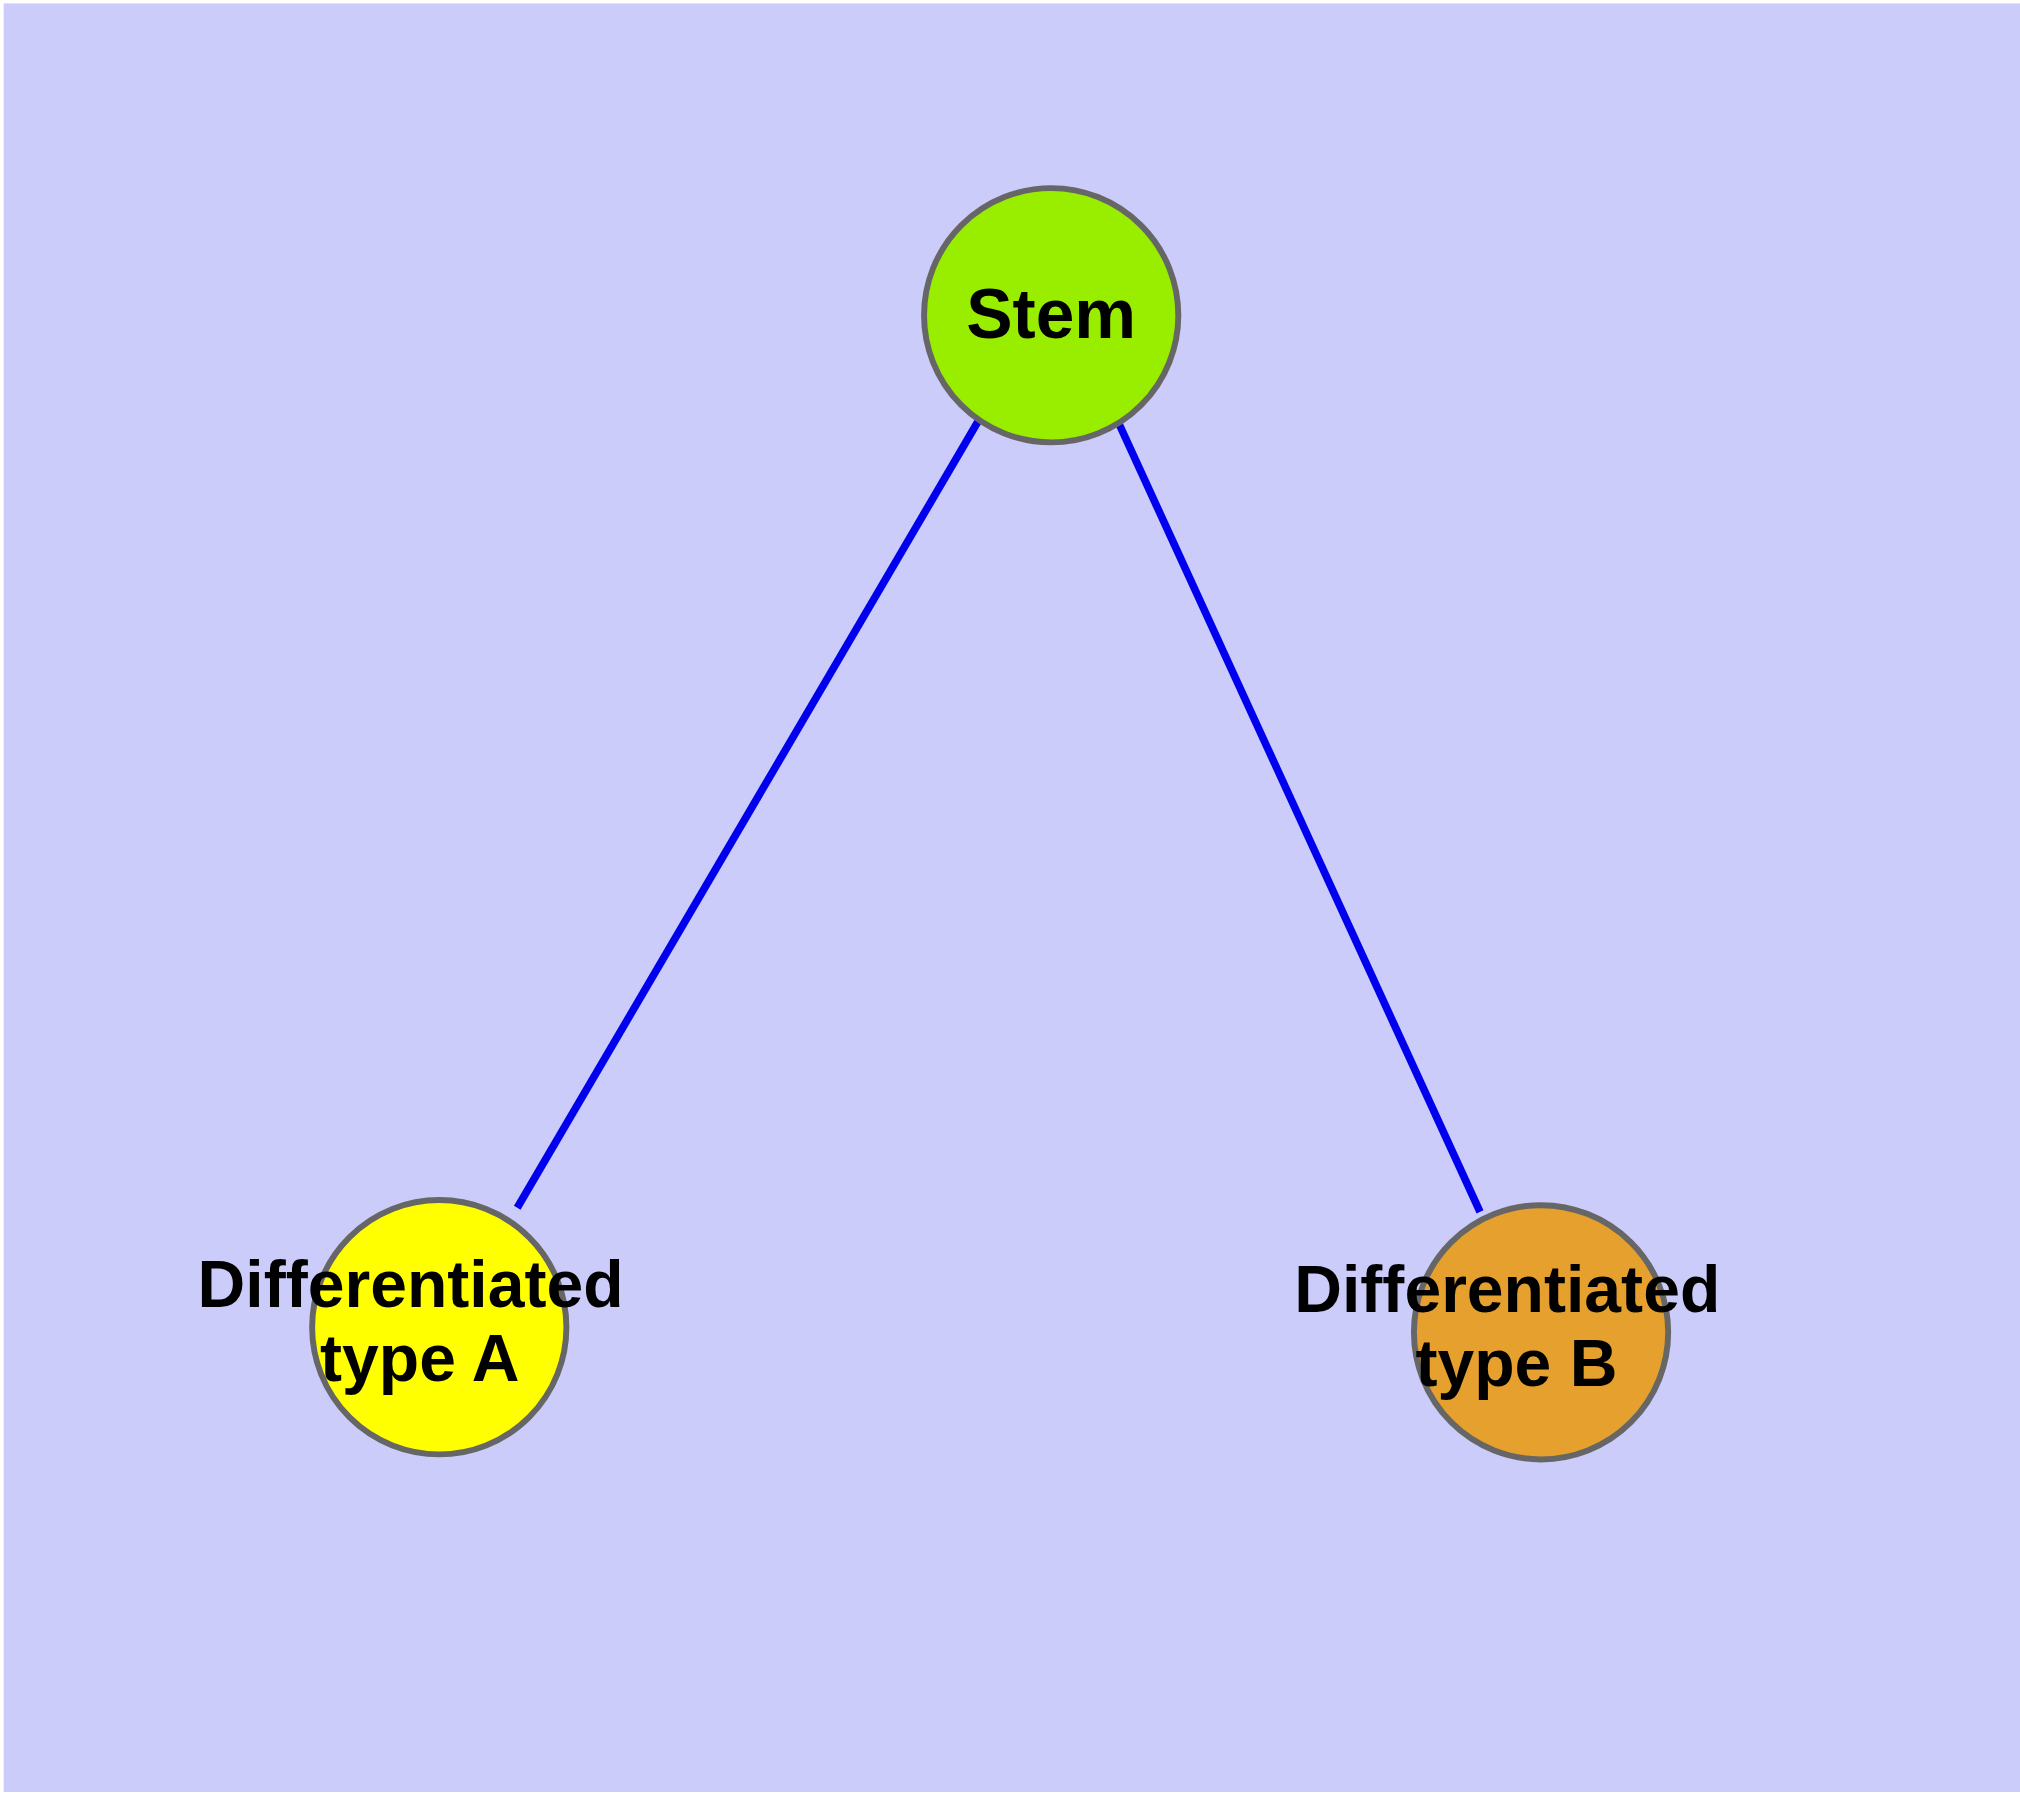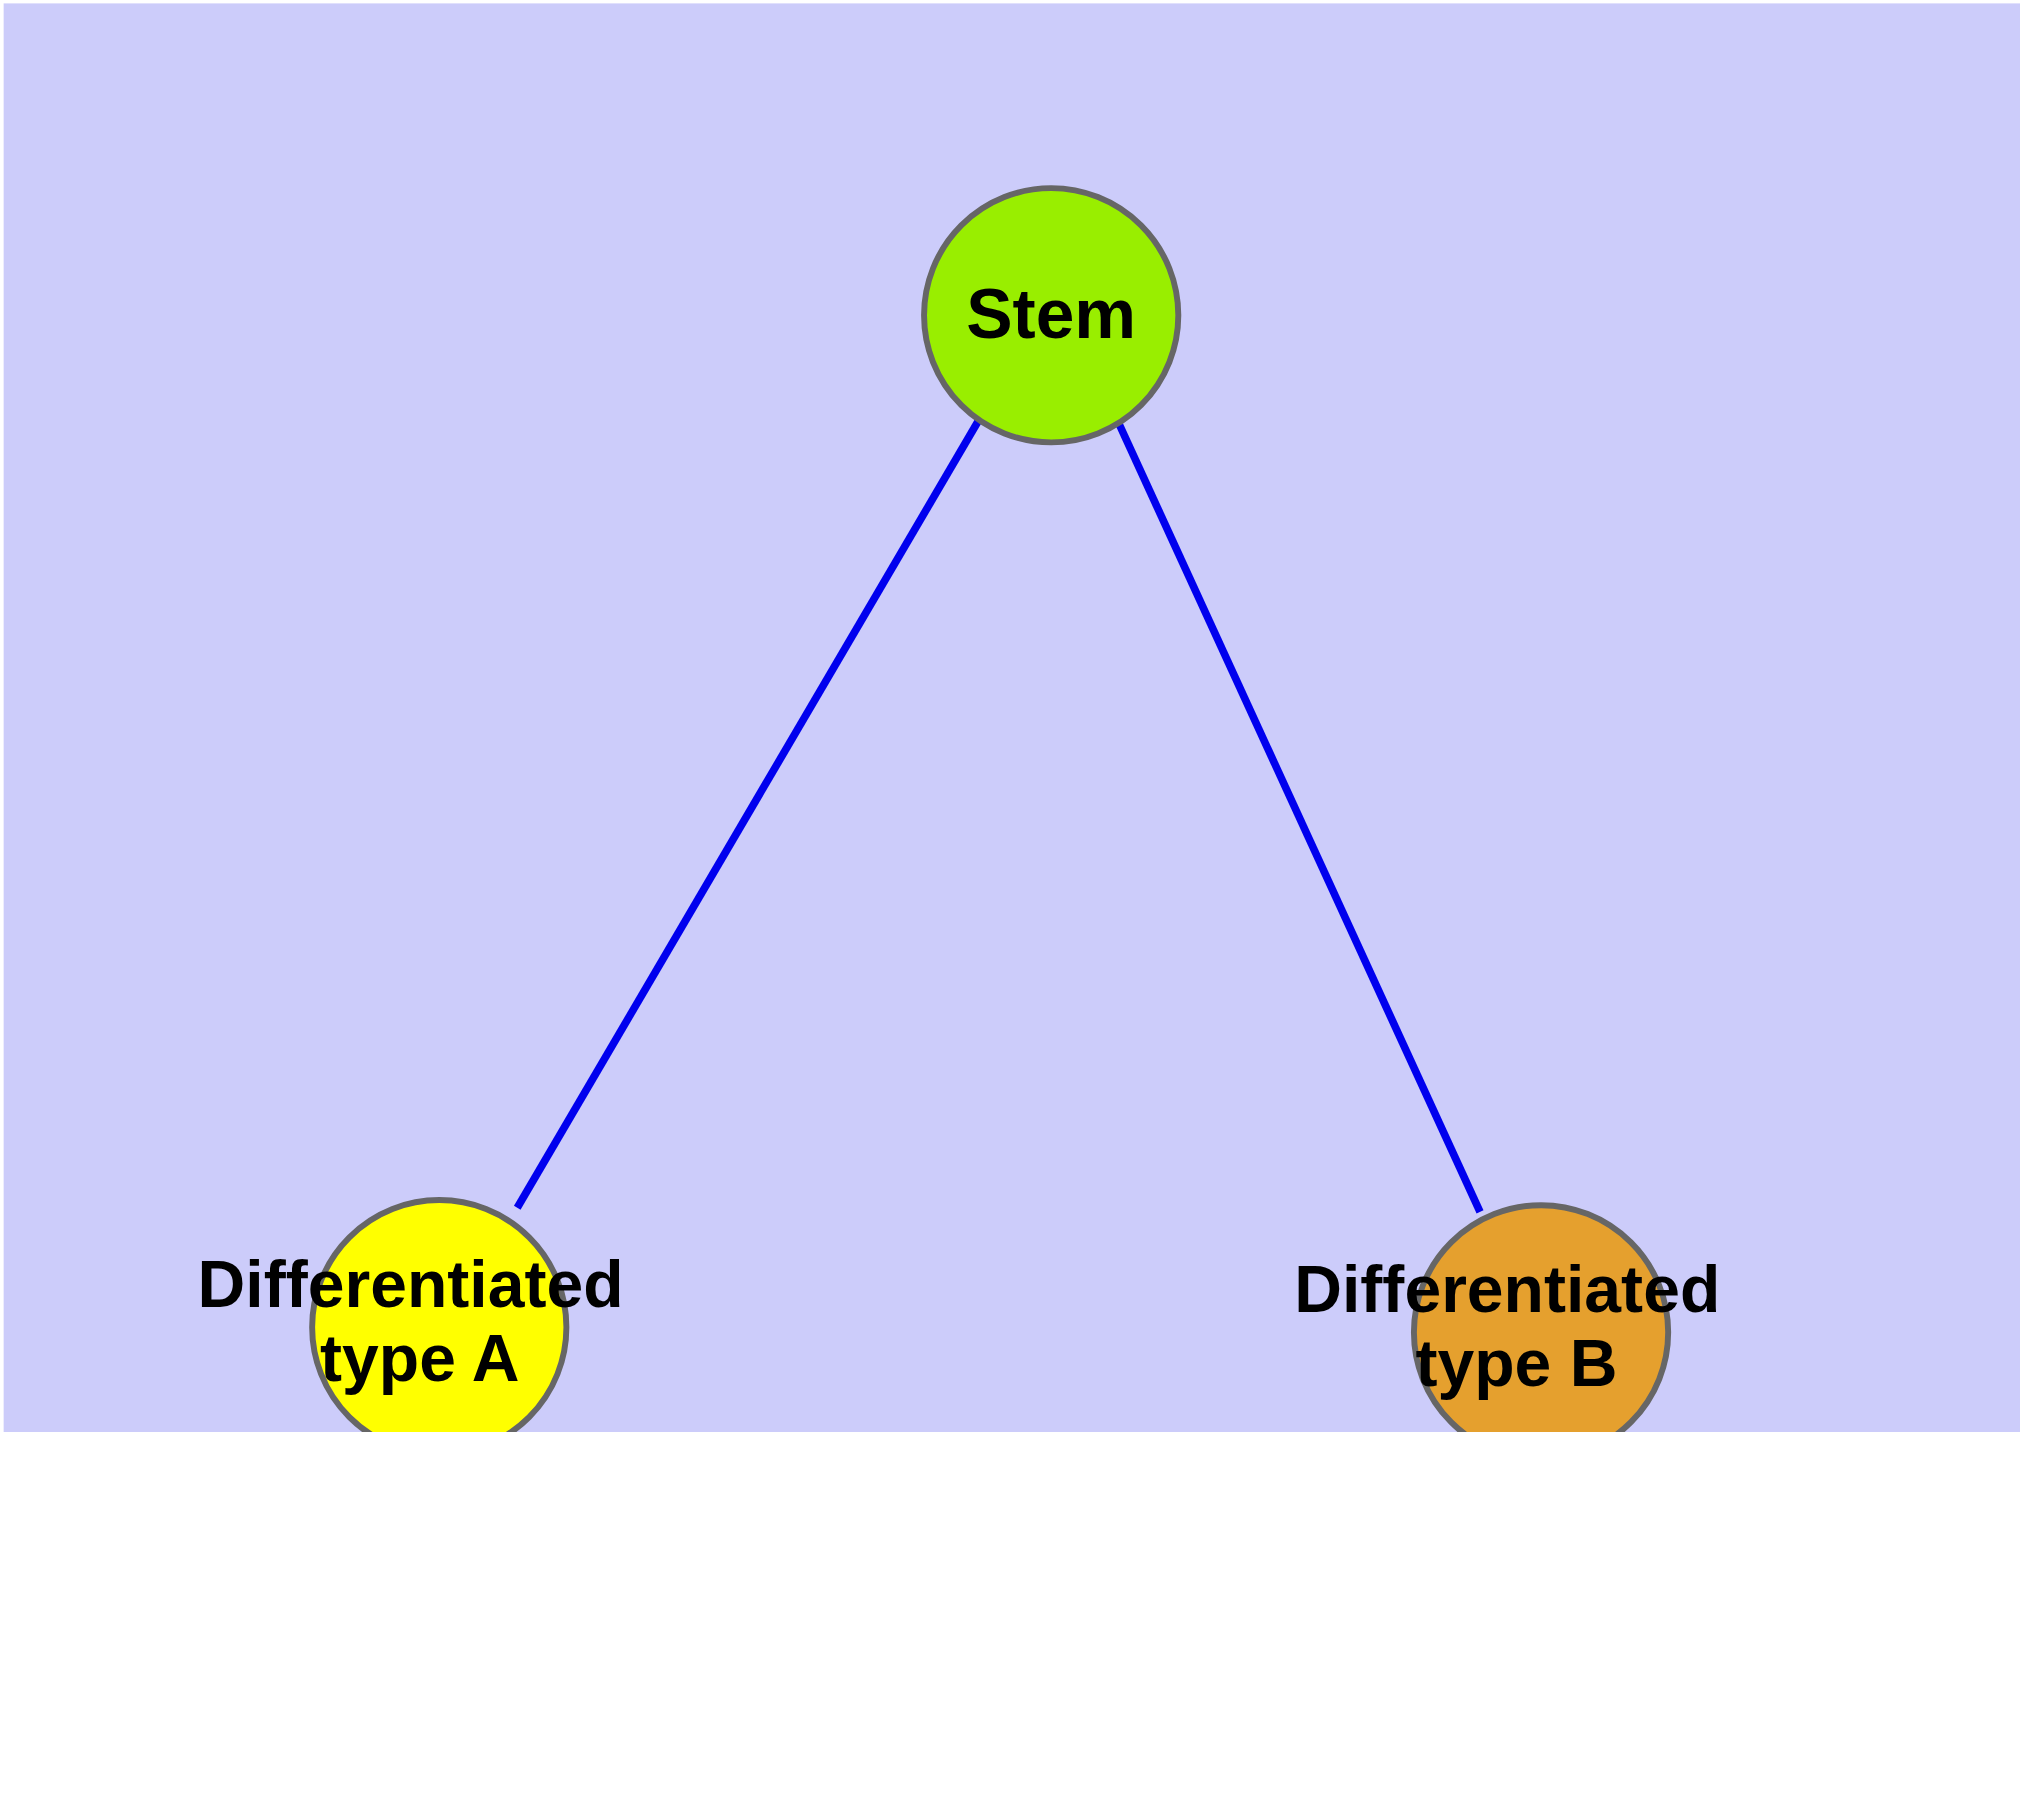--- a/index.html
+++ b/index.html
@@ -3,21 +3,21 @@
 <meta charset="utf-8">
 <style>
   html, body {
     margin: 0;
     padding: 0;
     background: #ffffff;
   }
   #canvas {
     position: relative;
     width: 2021px;
-    height: 1432px;
+    height: 1792px;
     background: #ffffff;
     overflow: hidden;
     font-family: "Liberation Sans", sans-serif;
   }
   #graph-svg {
     position: absolute;
     top: 0;
     left: 0;
     width: 2021px;
     height: 1812px;

